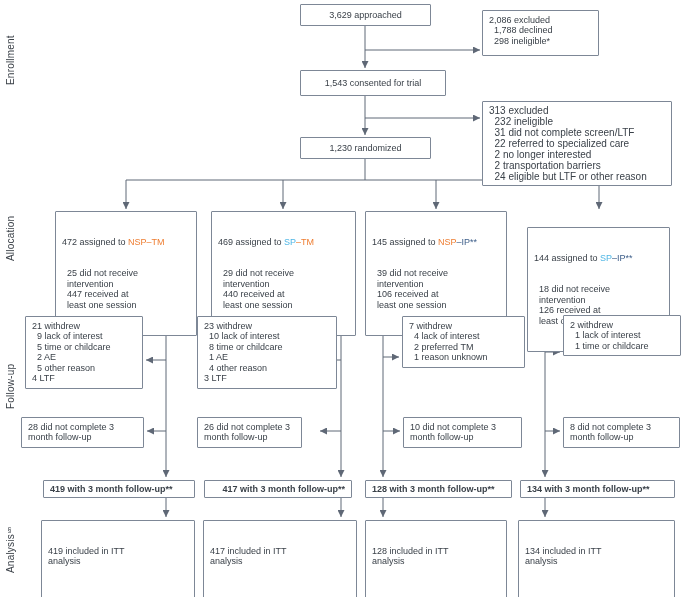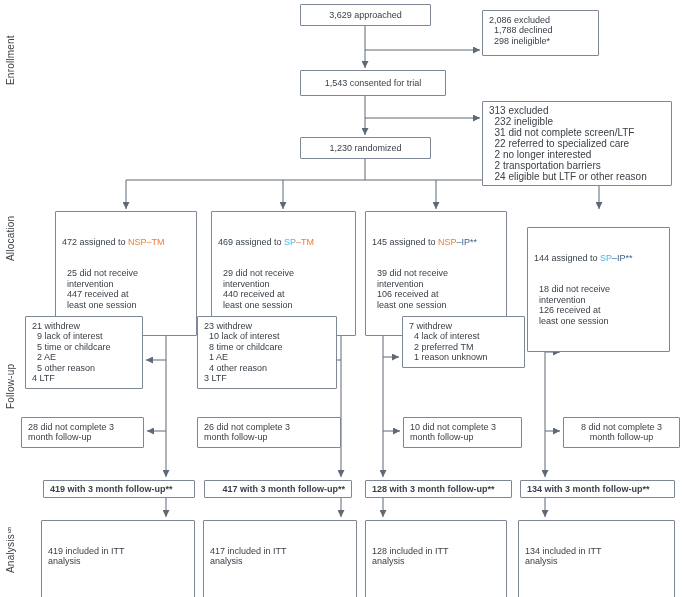--- a/index.html
+++ b/index.html
@@ -139,28 +139,31 @@
   <div class="box" style="left:197px;top:316px;width:140px;min-height:70px;">23 withdrew
   10 lack of interest
   8 time or childcare
   1 AE
   4 other reason
 3 LTF</div>
   <div class="box" style="left:402px;top:316px;width:123px;min-height:50px;">7 withdrew
   4 lack of interest
   2 preferred TM
   1 reason unknown</div>
+  <div class="box" style="left:563px;top:315px;width:118px;min-height:40px;">2 withdrew
+  1 lack of interest
+  1 time or childcare</div>
 
   <div class="box" style="left:21px;top:417px;width:123px;min-height:29px;">28 did not complete 3
 month follow-up</div>
-  <div class="box" style="left:197px;top:417px;width:144px;min-height:29px;">26 did not complete 3
+  <div class="box" style="left:197px;top:417px;width:105px;min-height:29px;">26 did not complete 3
 month follow-up</div>
   <div class="box" style="left:403px;top:417px;width:119px;min-height:29px;">10 did not complete 3
 month follow-up</div>
-  <div class="box" style="left:563px;top:417px;width:117px;min-height:29px;text-align:center;">8 did not complete 3
+  <div class="box" style="left:563px;top:417px;width:117px;min-height:29px;">8 did not complete 3
 month follow-up</div>
 
   <div class="box single" style="left:43px;top:480px;width:152px;height:18px;">419 with 3 month follow-up**</div>
   <div class="box single" style="left:204px;top:480px;width:148px;height:18px;text-align:right;">417 with 3 month follow-up**</div>
   <div class="box single" style="left:365px;top:480px;width:147px;height:18px;">128 with 3 month follow-up**</div>
   <div class="box single" style="left:520px;top:480px;width:155px;height:18px;">134 with 3 month follow-up**</div>
 
   <div class="box" style="left:41px;top:520px;width:154px;min-height:72px;">
     <div>419 included in ITT
 analysis</div>

